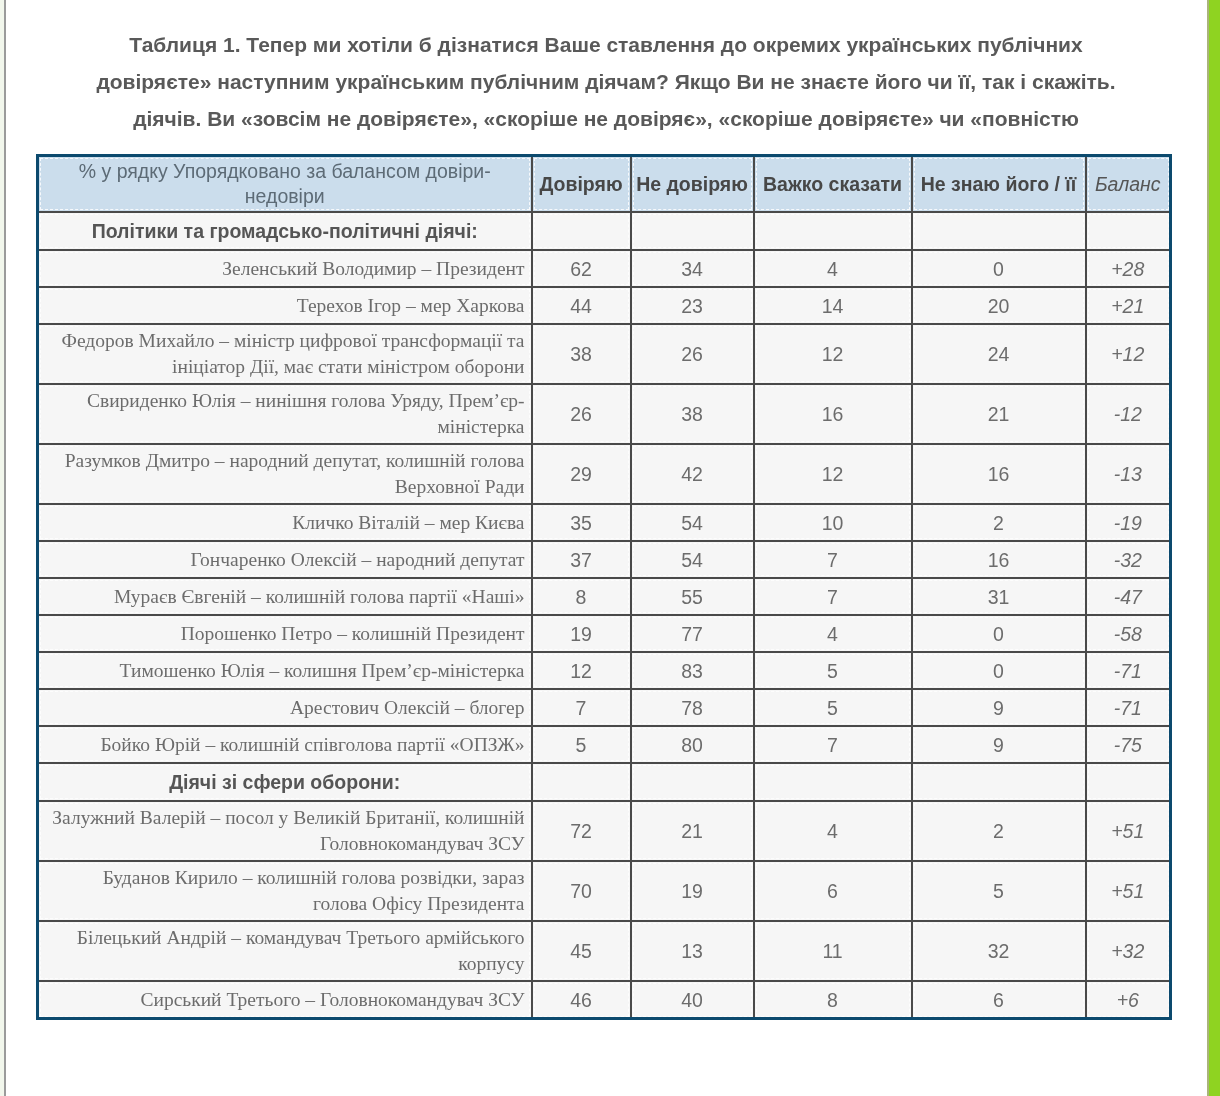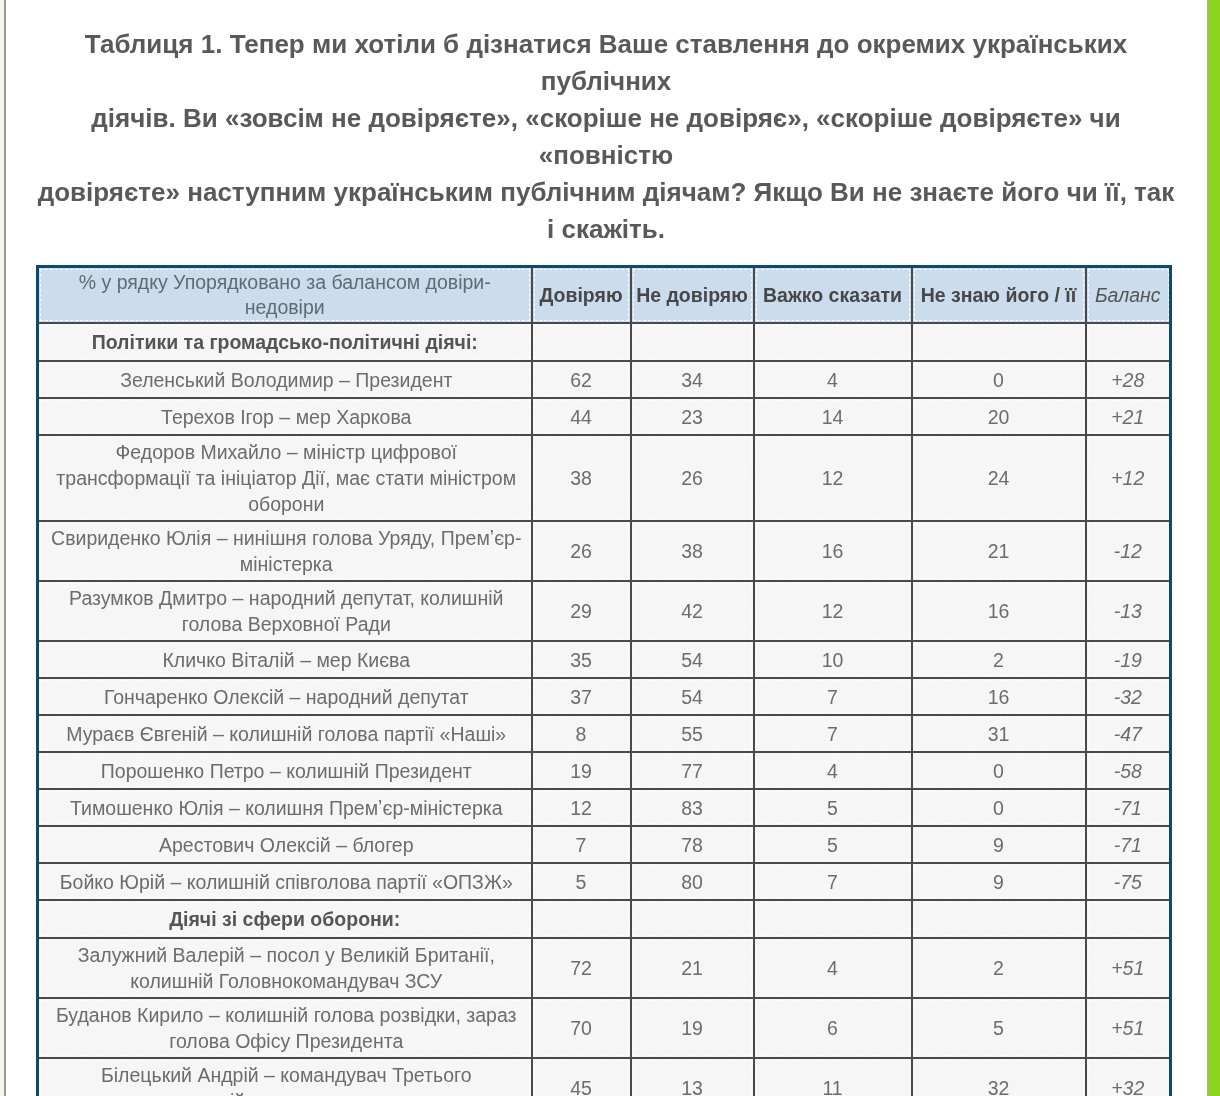--- a/index.html
+++ b/index.html
@@ -23,21 +23,21 @@
   .green-bar {
     position: absolute; right: 0; top: 0;
     width: 13px; height: 100%;
     background: #8fd321;
     border-left: 2px solid #aab37b;
     box-sizing: border-box;
   }
   .page { padding: 14px 44px 0 36px; }
   .title {
     font-weight: bold;
-    font-size: 26px;
+    font-size: 21px;
     line-height: 37px;
     color: #595959;
     text-align: center;
     margin: 12px 0 17px 0;
   }
   .title span { display: block; }
   table.trust {
     border-collapse: collapse;
     table-layout: fixed;
     width: 1133px;
@@ -60,21 +60,21 @@
   th.h-subject { font-weight: normal; color: #5d6b76; }
   th.h-col     { font-weight: bold;   color: #474747; }
   th.h-balance { font-weight: normal; font-style: italic; color: #555555; }
   tbody td {
     background: #f6f6f6;
     color: #6c6c6c;
     padding: 3px 6px;
     line-height: 26px;
     vertical-align: middle;
   }
-  td.name { text-align: center; padding-left: 9px; }
+  td.name { text-align: right; padding-left: 9px; font-family: Liberation Serif, serif; }
   td.num  { text-align: center; }
   td.bal  { text-align: center; font-style: italic; }
   tr.section td { height: 30px; }
   tr.section td.label {
     text-align: center;
     font-weight: bold;
     color: #555555;
     margin-top: 36px;
   }
   tr.data td { height: 29px; }
@@ -82,22 +82,22 @@
 </head>
 <body>
 
 <div class="left-strip"></div>
 <div class="left-line"></div>
 <div class="green-bar"></div>
 
 <div class="page">
   <p class="title">
     <span>Таблиця 1. Тепер ми хотіли б дізнатися Ваше ставлення до окремих українських публічних</span>
+    <span>довіряєте» наступним українським публічним діячам? Якщо Ви не знаєте його чи її, так і скажіть.</span>
     <span>діячів. Ви «зовсім не довіряєте», «скоріше не довіряє», «скоріше довіряєте» чи «повністю</span>
-    <span>довіряєте» наступним українським публічним діячам? Якщо Ви не знаєте його чи її, так і скажіть.</span>
   </p>
 
   <table class="trust">
     <colgroup>
       <col style="width:494px">
       <col style="width:99px">
       <col style="width:123px">
       <col style="width:158px">
       <col style="width:174px">
       <col style="width:85px">

